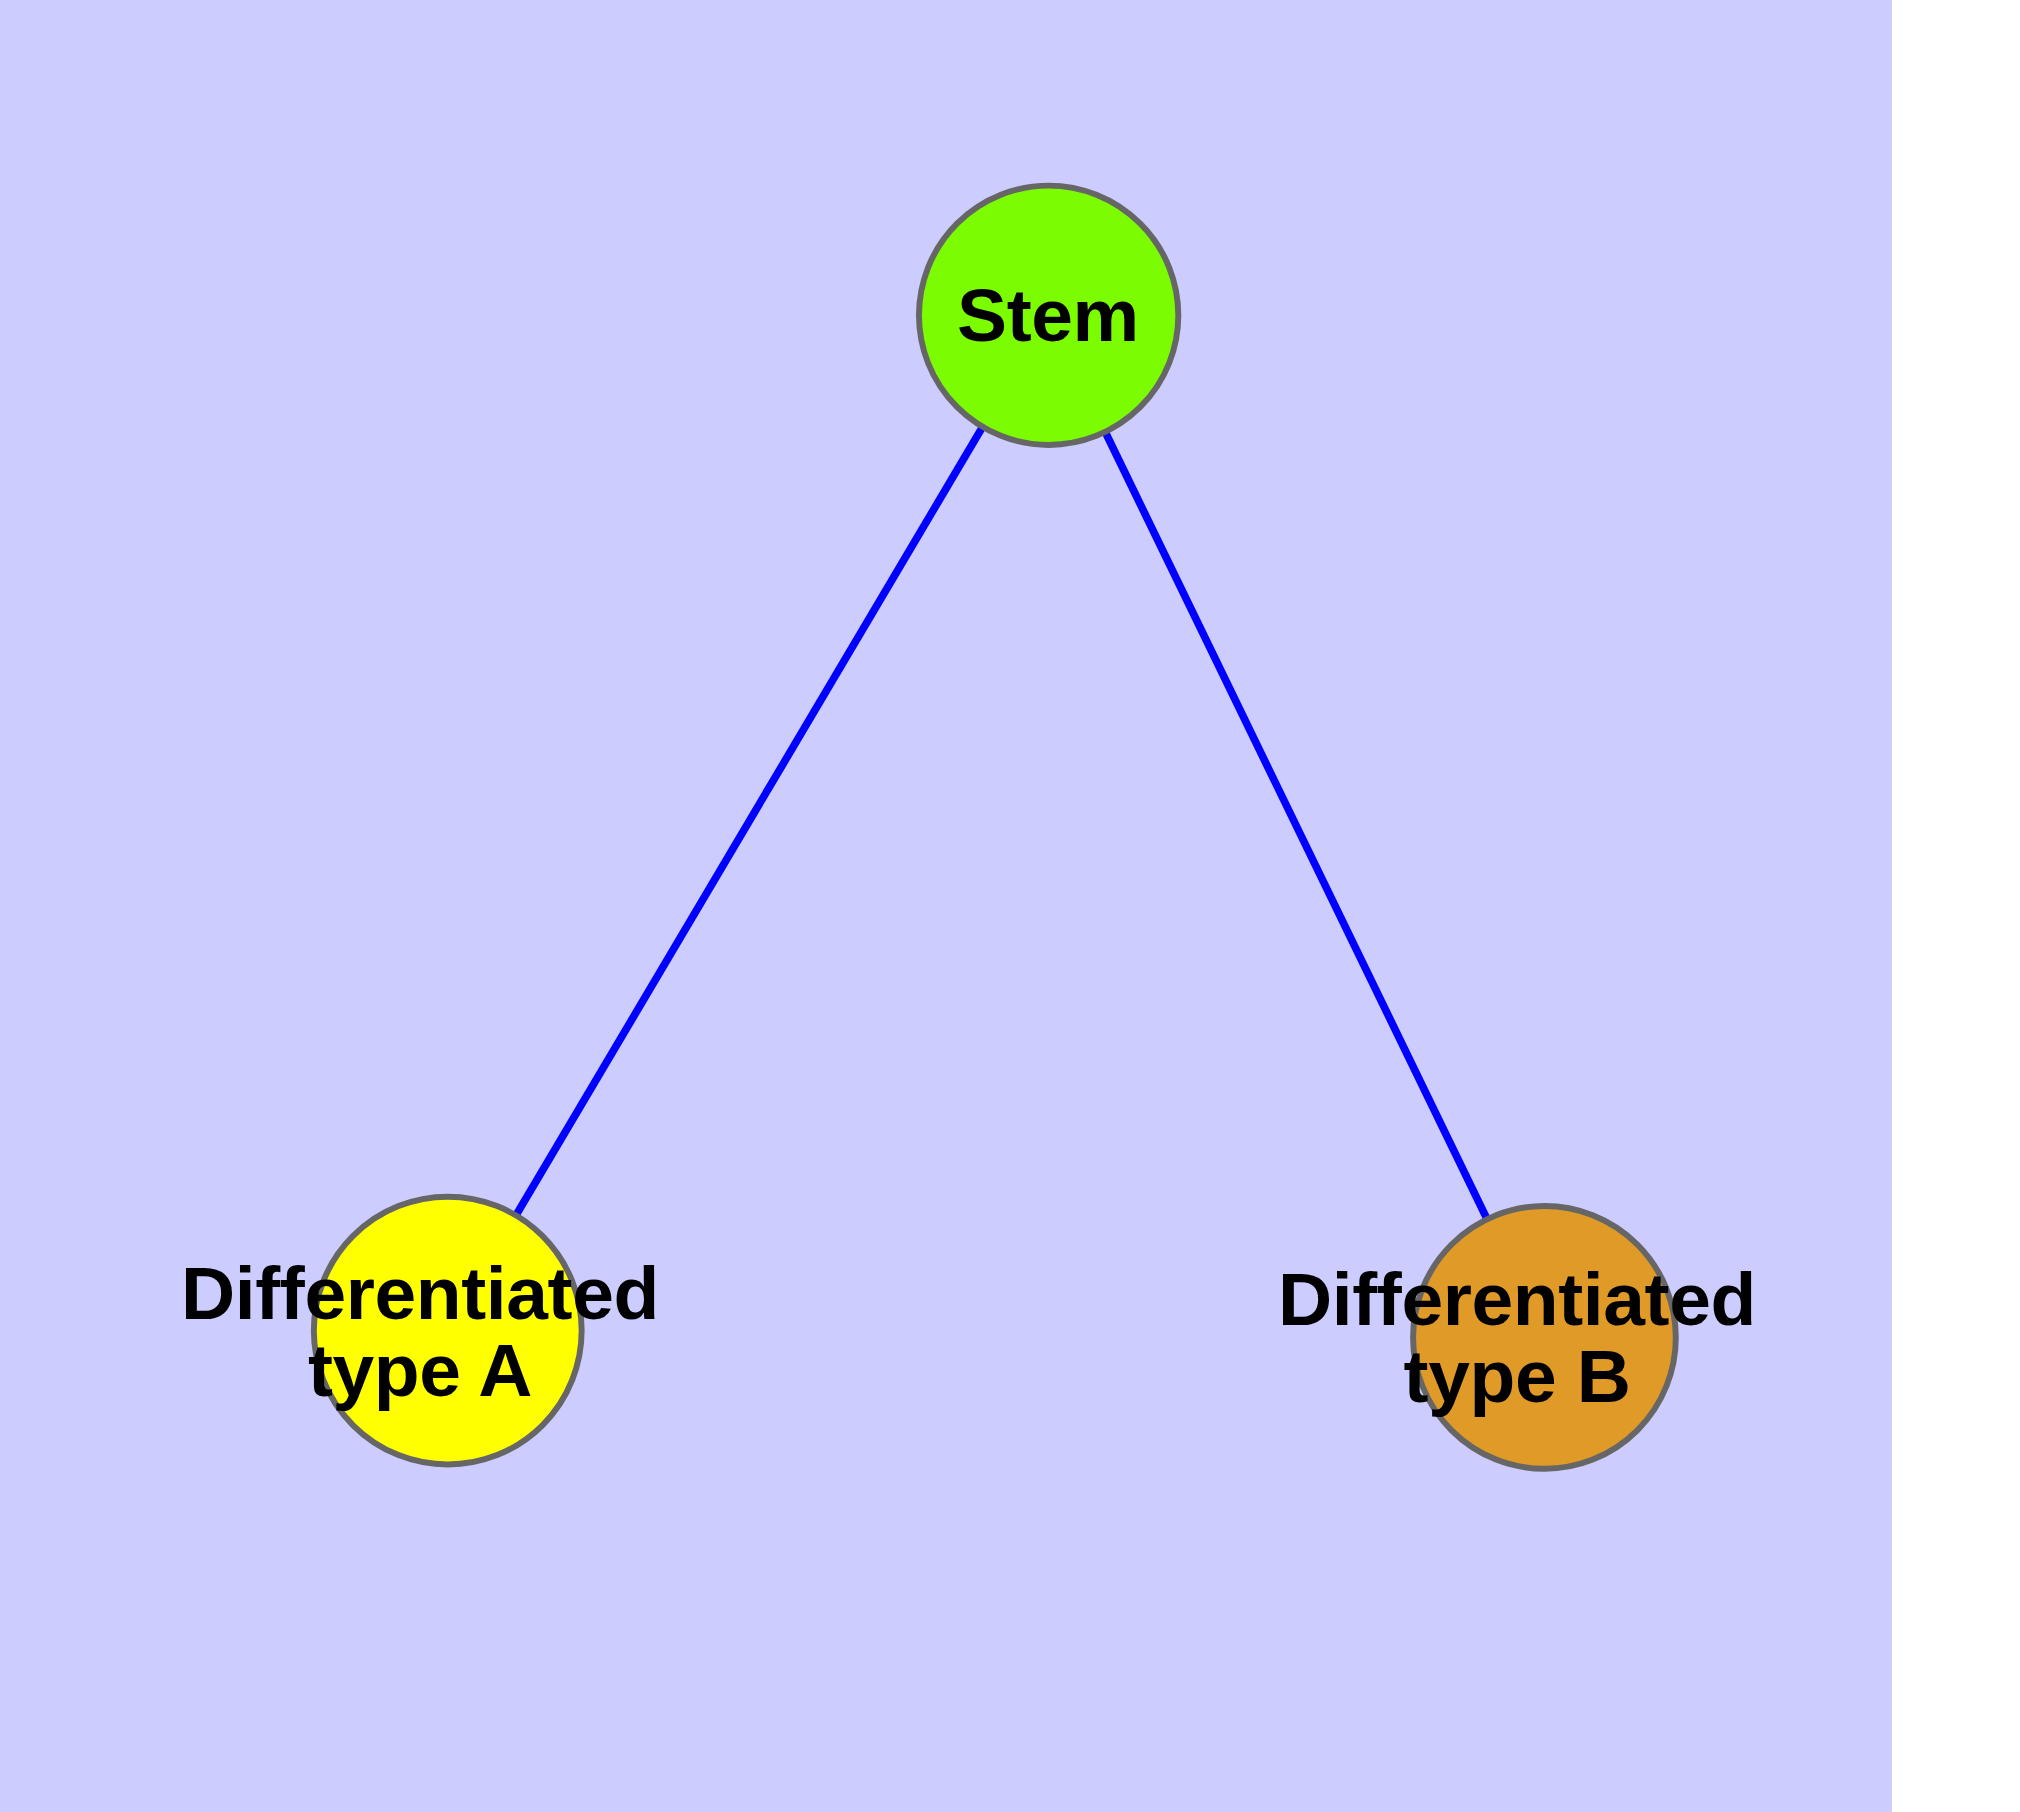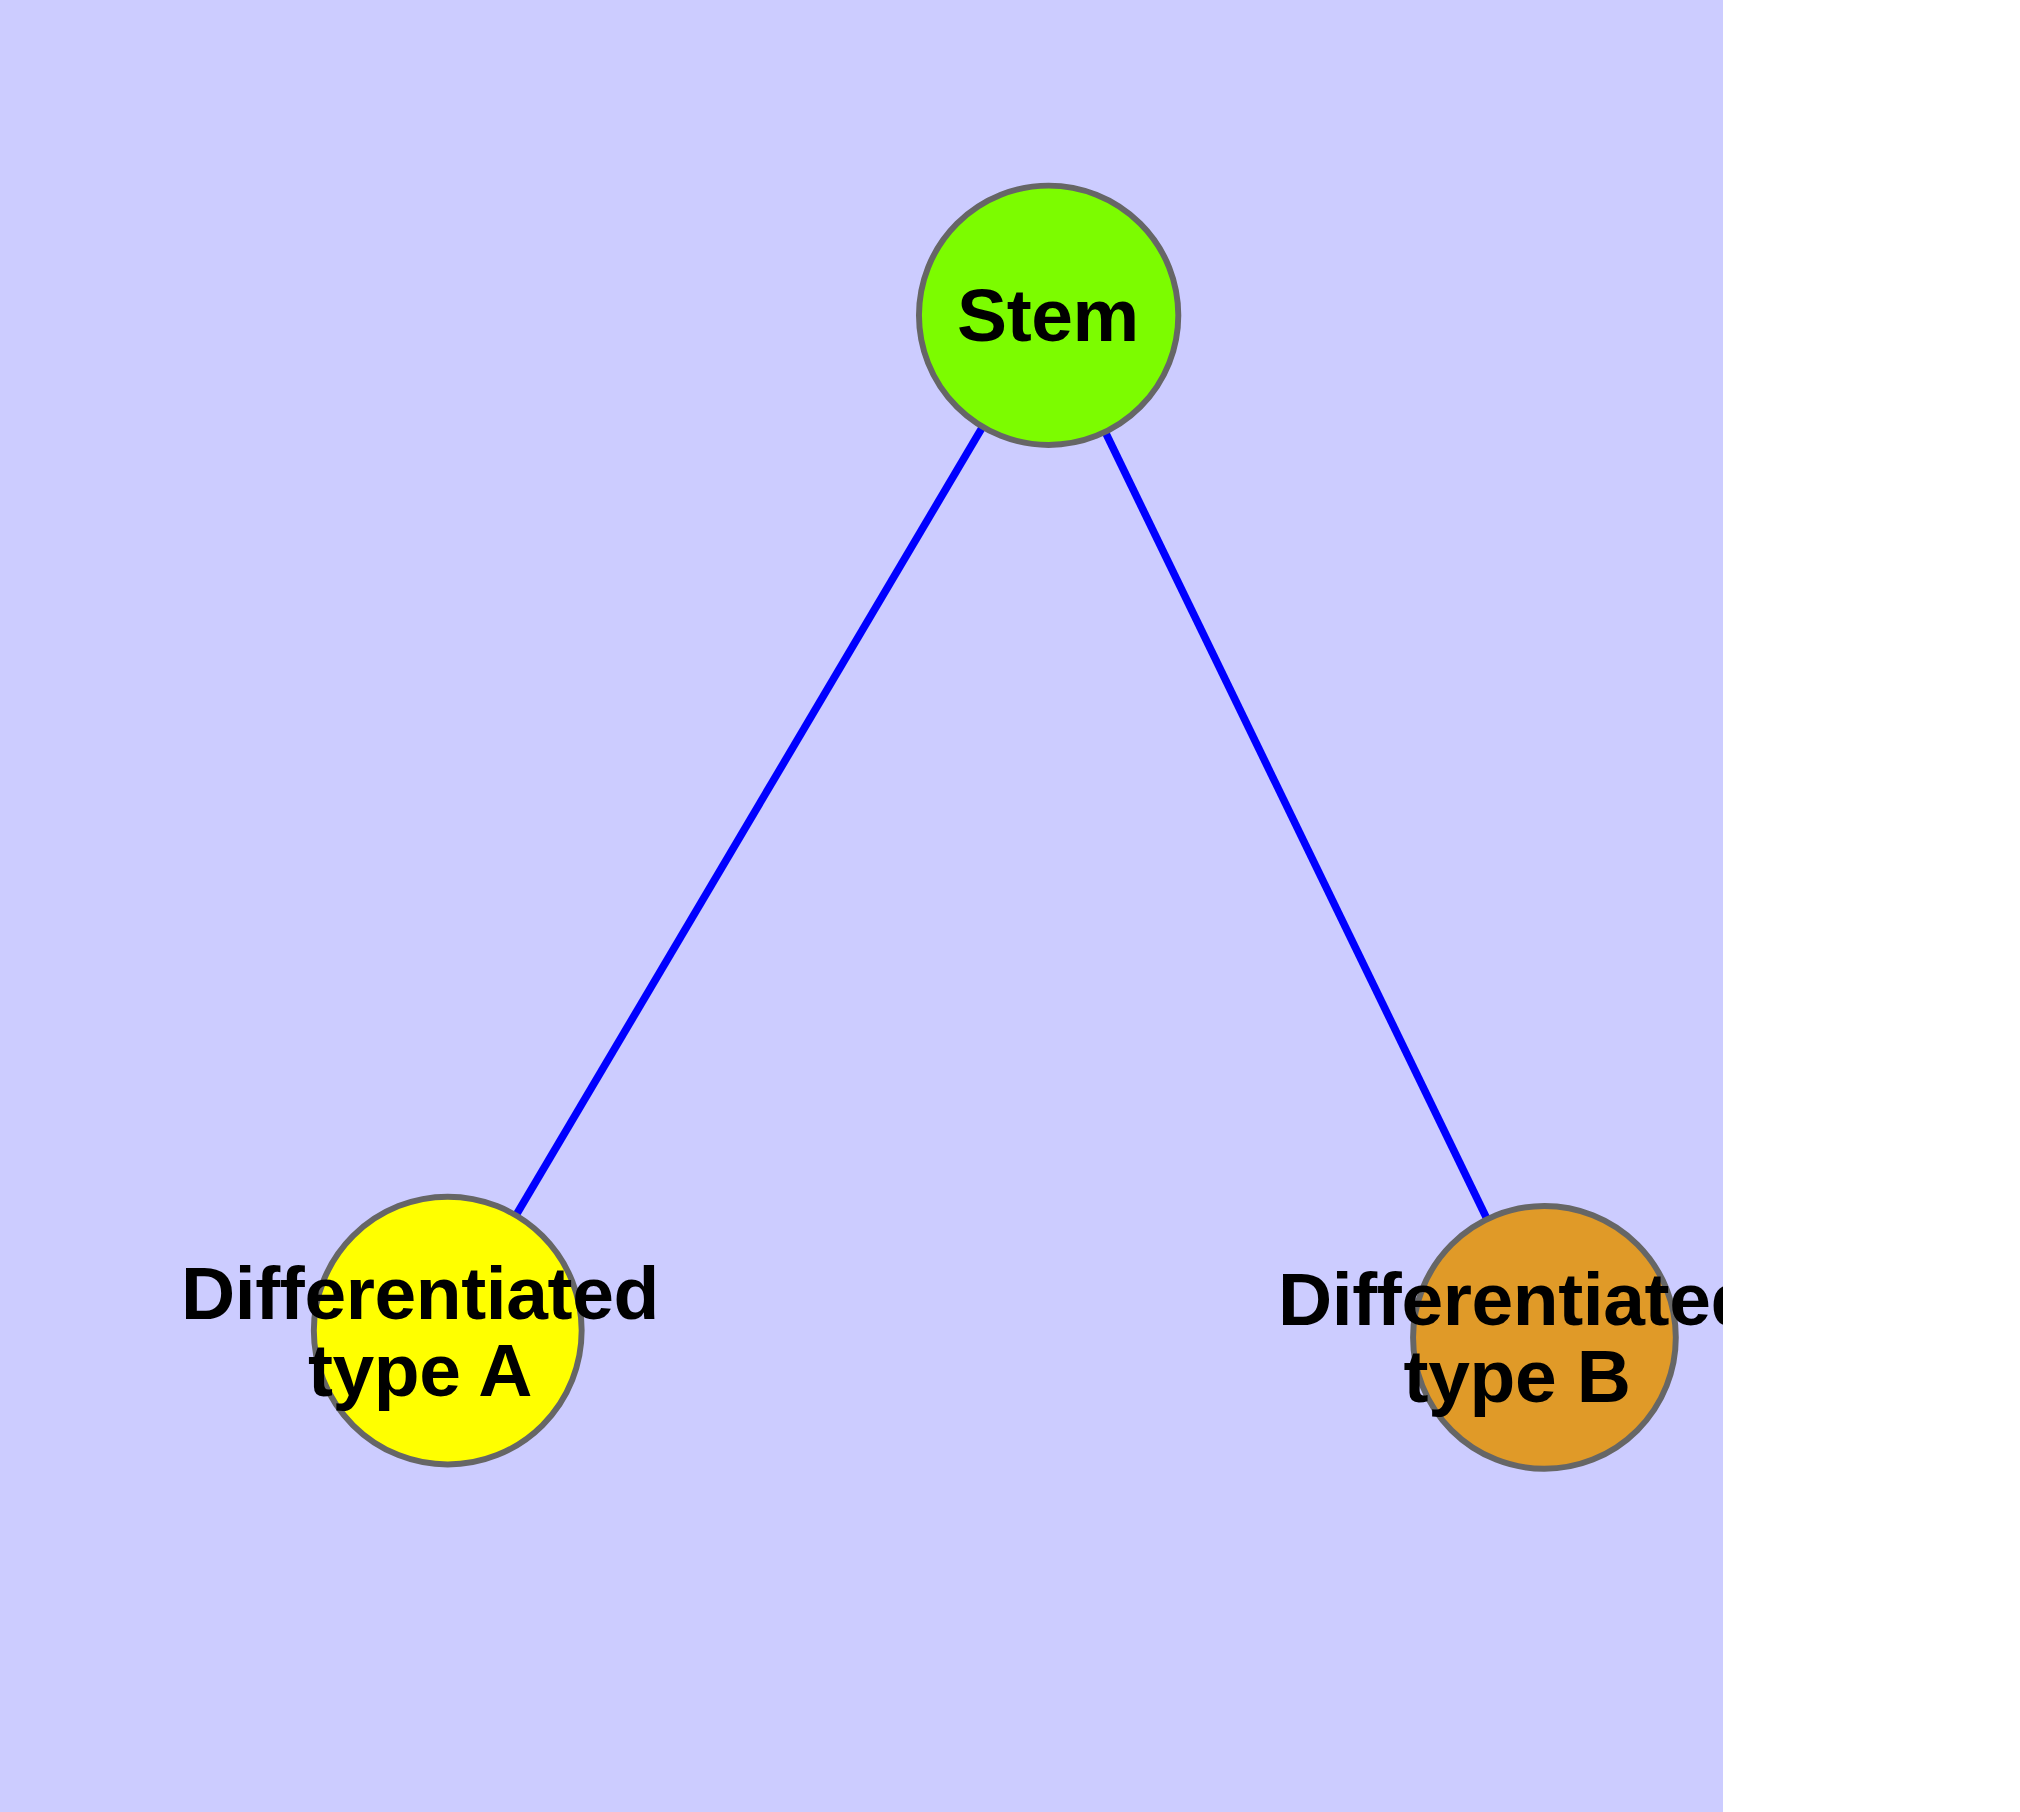--- a/index.html
+++ b/index.html
@@ -35,21 +35,21 @@
     line-height: 1.02;
     text-align: center;
     white-space: pre;
     transform: translate(-50%, -50%);
     letter-spacing: -0.4px;
   }
 </style>
 </head>
 <body>
 
-<div id="canvas" style="width: 1723px; height: 1812px;">
+<div id="canvas" style="width: 1892px; height: 1812px;">
 
   <div id="bg-rect" style="width: 2021px; height: 1812px; background: rgb(204, 204, 255);"></div>
 
   <svg id="graph-svg" viewBox="0 0 2384 2138">
     <g id="edge-layer">
       <line x1="1237" y1="372" x2="528" y2="1570" stroke="#0000ff" stroke-width="9" stroke-linecap="butt"></line>
       <line x1="1237" y1="372" x2="1822" y2="1578" stroke="#0000ff" stroke-width="9" stroke-linecap="butt"></line>
     </g>
     <g id="node-layer">
       <circle cx="1237" cy="372" r="153" fill="#7cfc00" stroke="#666666" stroke-width="7"></circle>

